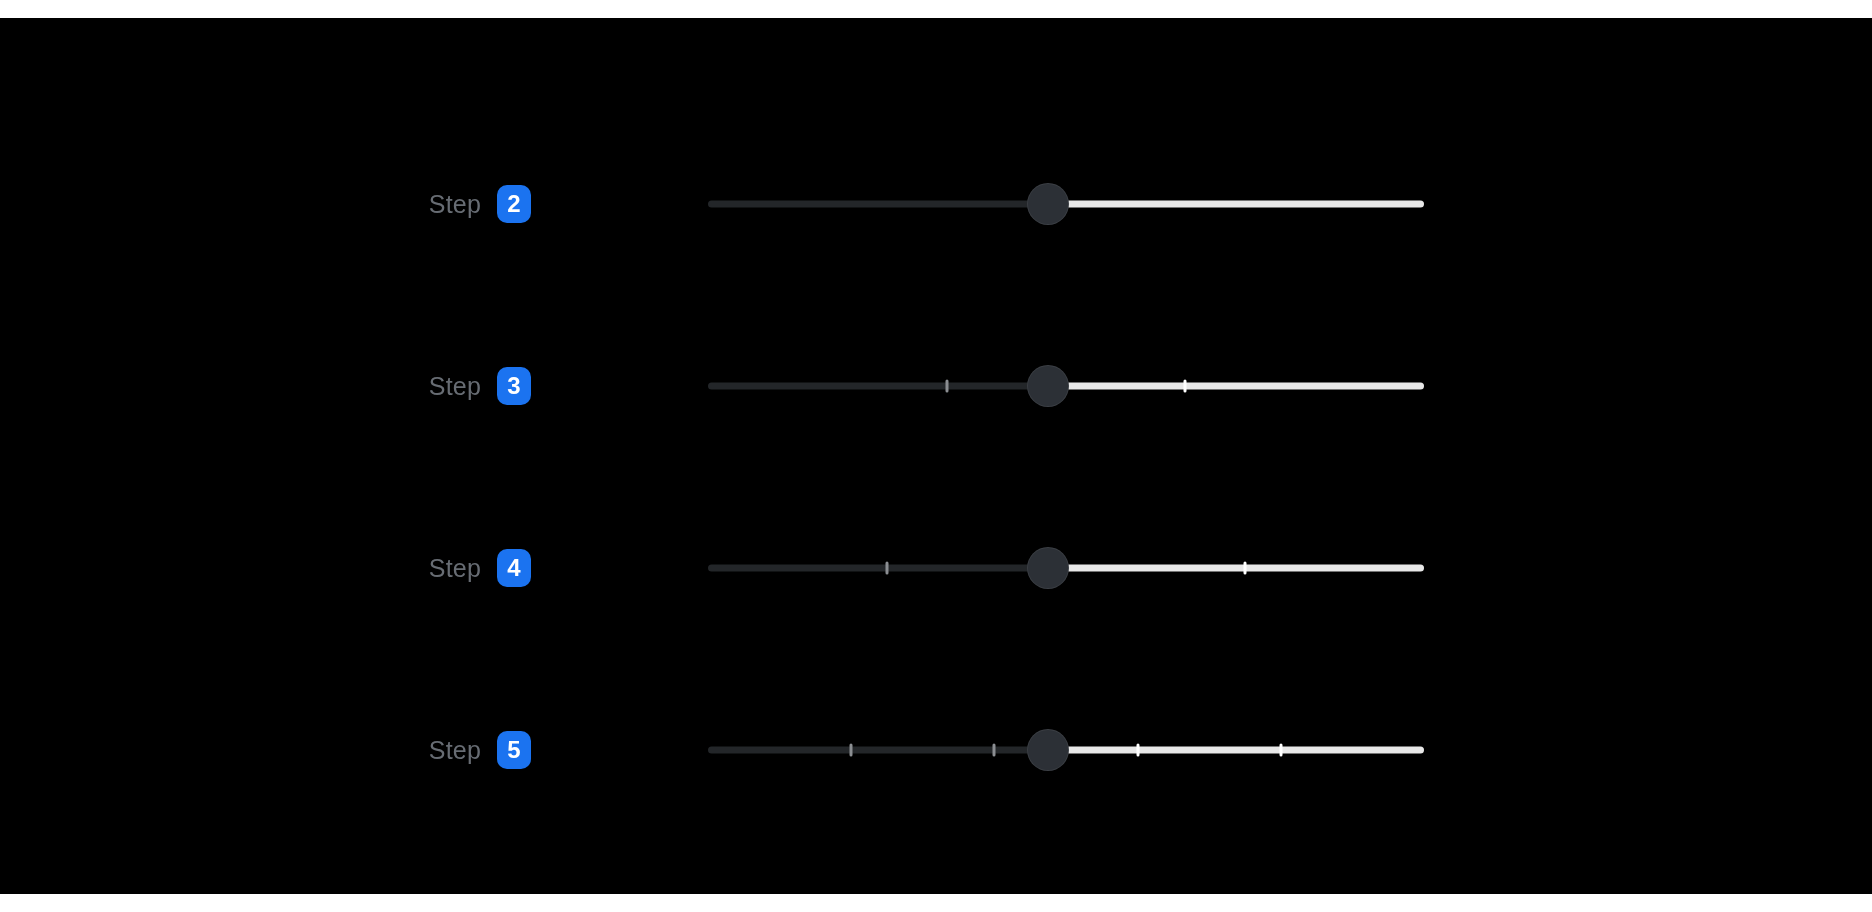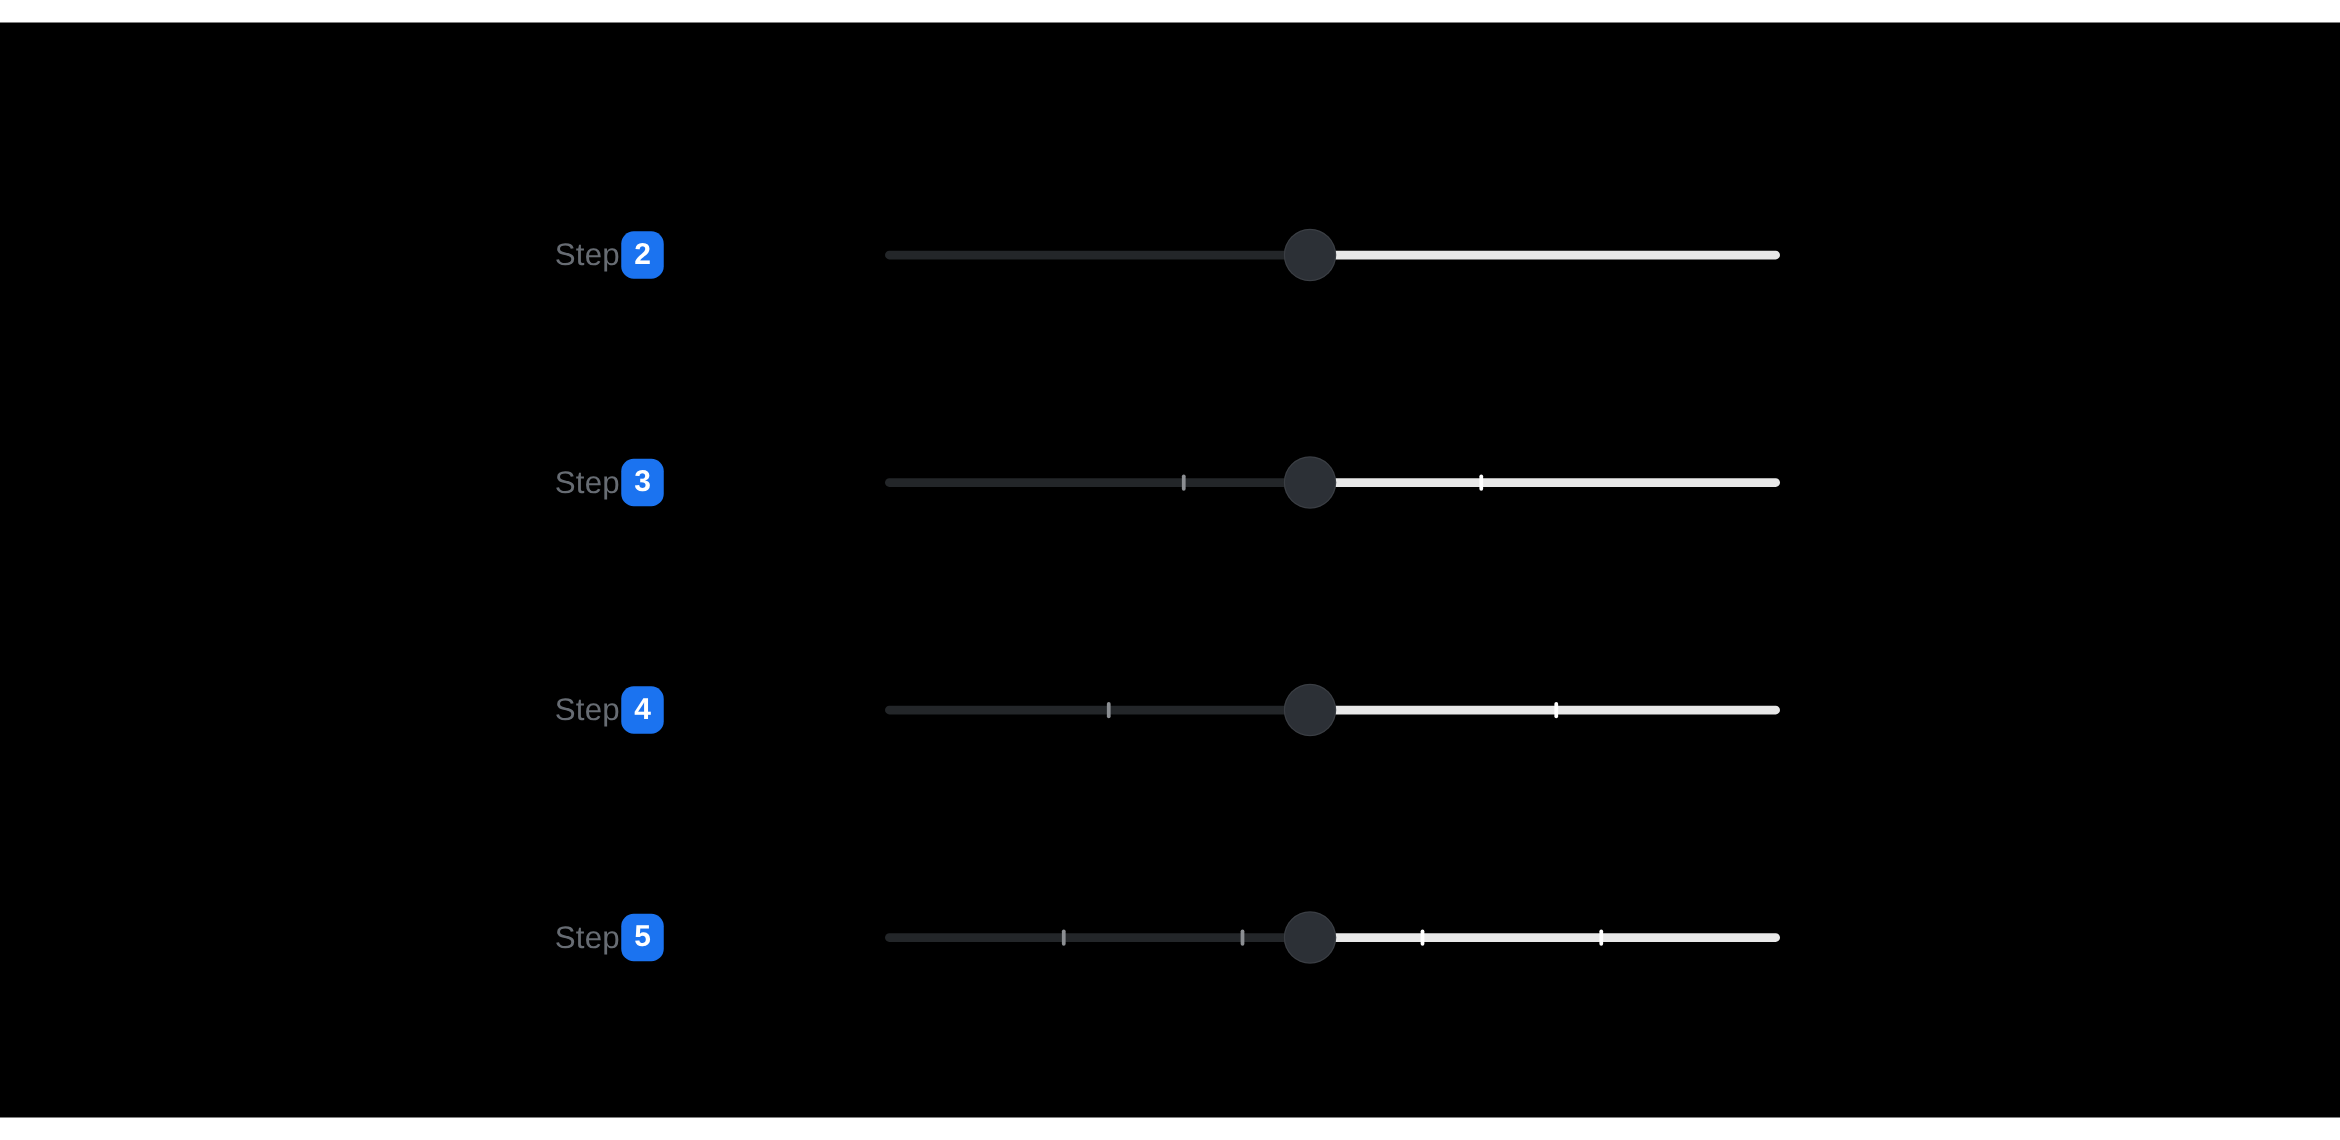--- a/index.html
+++ b/index.html
@@ -33,21 +33,21 @@
   }
   .label-group {
     position: absolute;
     left: 0;
     top: 0;
     width: 531px;
     height: 100%;
     display: flex;
     align-items: center;
     justify-content: flex-end;
-    gap: 1px;
+    gap: 16px;
   }
   .step-label {
     color: var(--label_text, #676c73);
     font-size: 25px;
     letter-spacing: 0.2px;
   }
   .step-badge {
     display: flex;
     align-items: center;
     justify-content: center;

